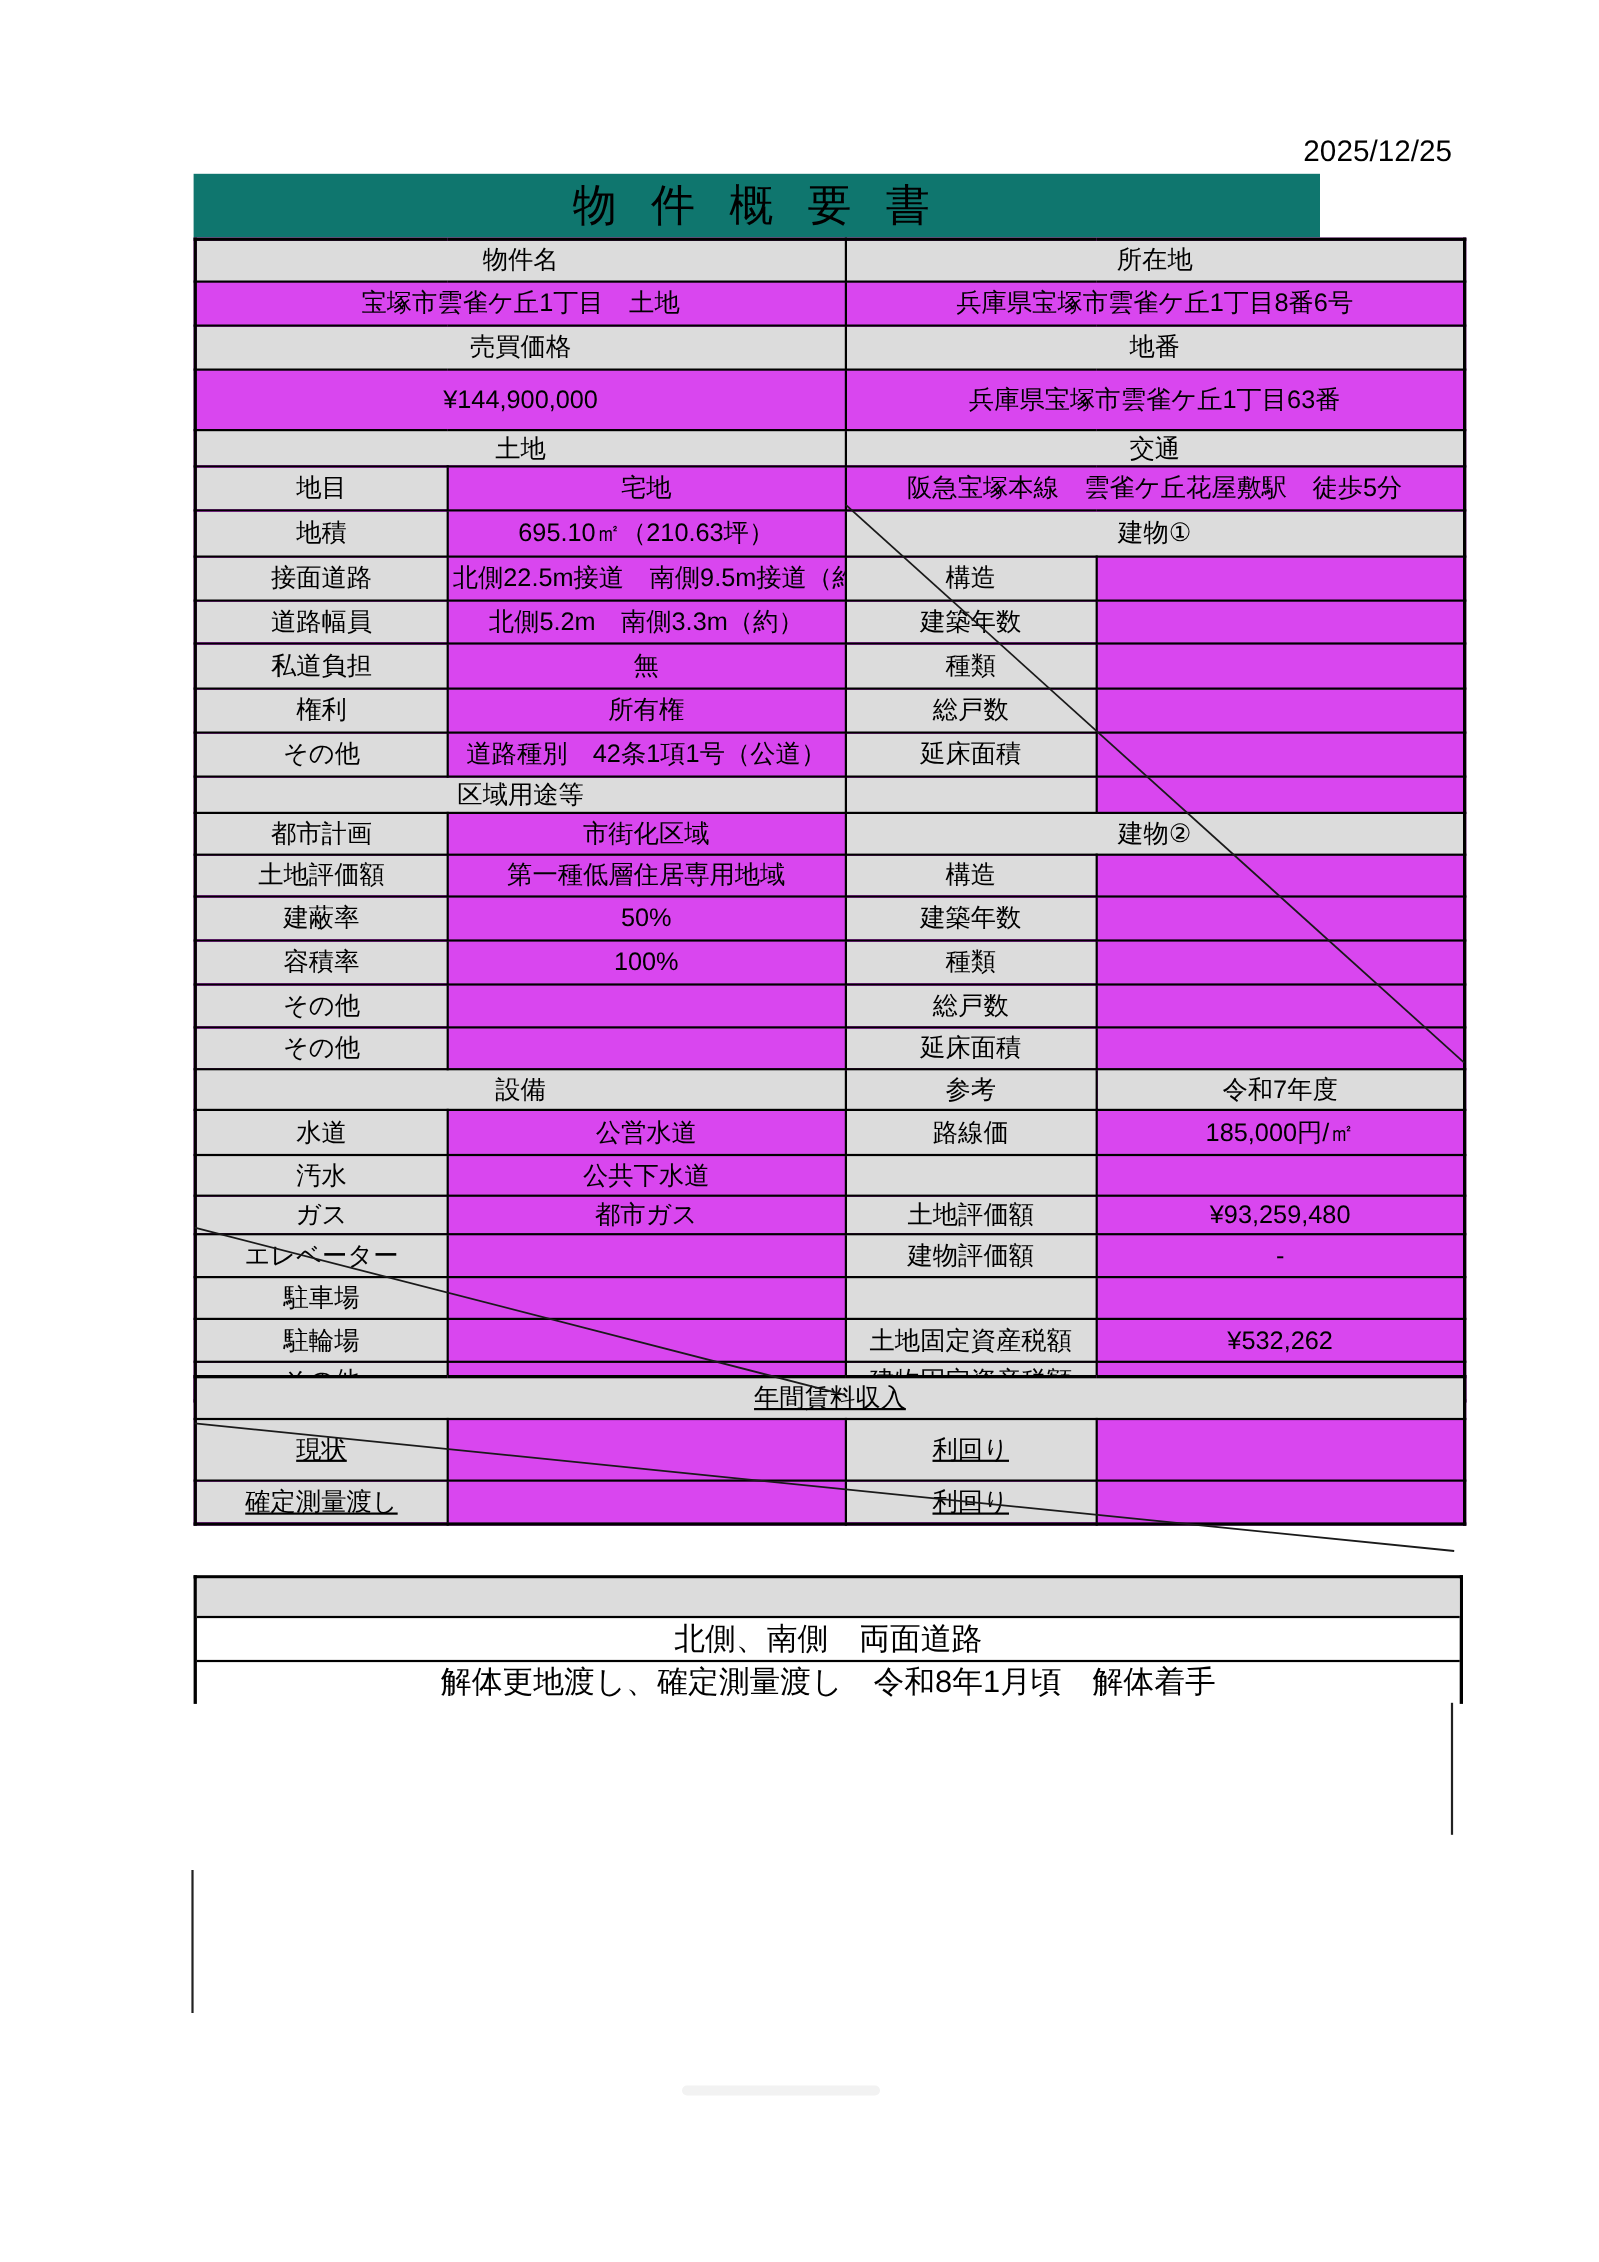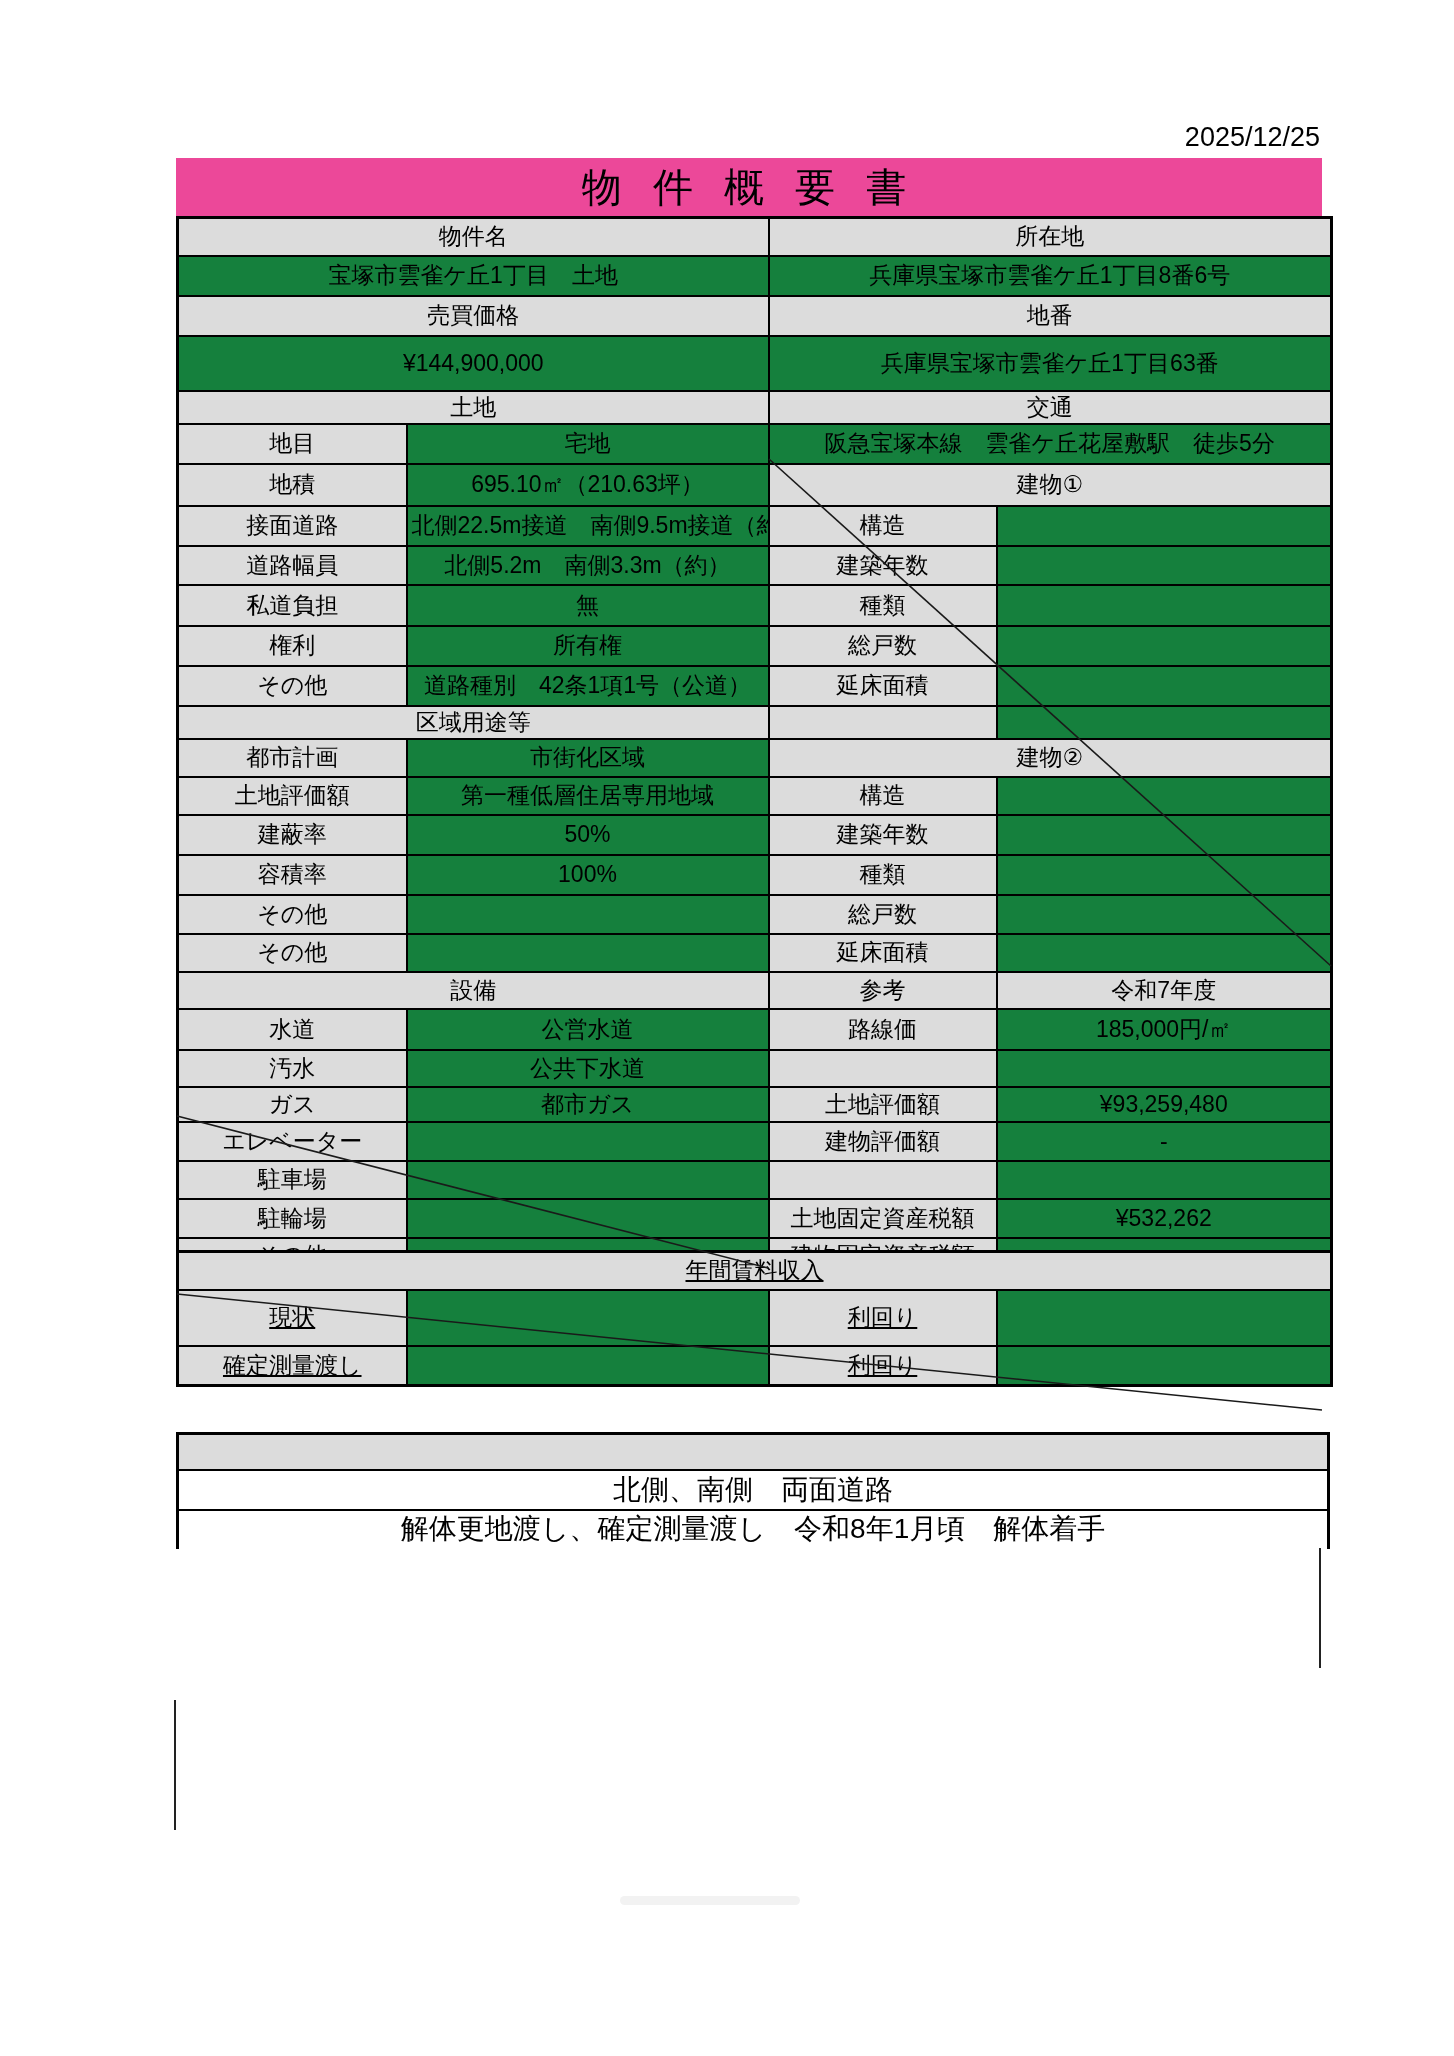--- a/index.html
+++ b/index.html
@@ -5,27 +5,27 @@
   html,body{margin:0;padding:0;background:#ffffff;}
   .page{
     position:relative;width:1454px;height:2056px;background:#ffffff;
     font-family:"Liberation Sans","DejaVu Sans",sans-serif;color:#000;overflow:hidden;
   }
   .date{
     position:absolute;left:1000px;top:120px;width:320px;height:34px;
     text-align:right;font-size:27px;line-height:34px;
   }
   .titlebar{
-    position:absolute;left:176px;top:158px;width:1146px;height:58px;
-    background:#ec4899;text-align:center;font-size:40px;line-height:58px;
+    position:absolute;left:176px;top:158px;width:1024px;height:58px;
+    background:#0f766e;text-align:center;font-size:40px;line-height:58px;
     letter-spacing:10px;
   }
   table.sheet{
     position:absolute;border-collapse:collapse;table-layout:fixed;
-    border:3px solid #000;background:#15803d;
+    border:3px solid #000;background:#d946ef;
   }
   table.sheet td{
     border:2px solid #000;font-size:23px;text-align:center;vertical-align:middle;
     padding:0 4px;overflow:hidden;white-space:nowrap;
   }
   table.main{left:176px;top:216px;width:1154px;}
   table.rental{left:176px;top:1250px;width:1154px;text-decoration:underline;}
   td.g{background:#dcdcdc;}
   td.lab{text-align:left;padding-left:8px;}
   td.big{font-size:36px;}

